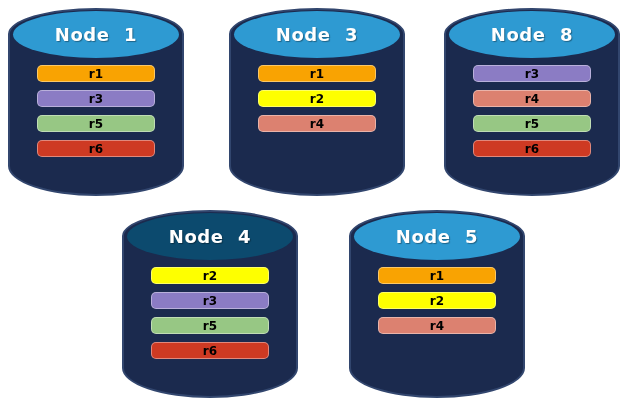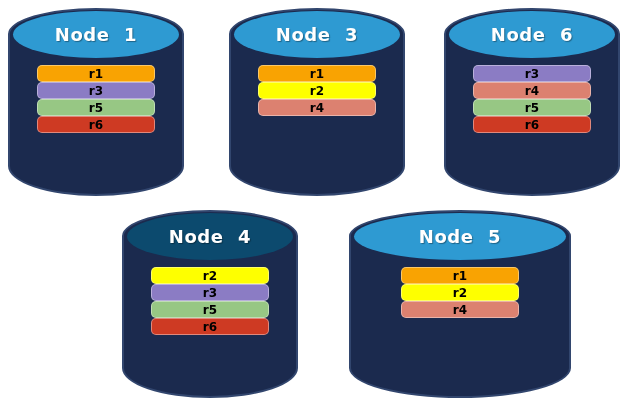--- a/index.html
+++ b/index.html
@@ -17,21 +17,21 @@
   }
   .node {
     position: absolute;
     width: 176px;
     height: 188px;
   }
   .node-pos-1 { left: 8px;   top: 8px; }
   .node-pos-2 { left: 229px; top: 8px; }
   .node-pos-3 { left: 444px; top: 8px; }
   .node-pos-4 { left: 122px; top: 210px; }
-  .node-pos-5 { left: 349px; top: 210px; padding-left: 46px; }
+  .node-pos-5 { left: 349px; top: 210px; }
 
   .cyl-body {
     position: absolute;
     inset: 0;
     background: #1b2a4e;
     border: 2px solid #32466e;
     border-radius: 50% / 26px 26px 30px 30px;
     box-sizing: border-box;
   }
   .cyl-top {
@@ -56,20 +56,21 @@
     white-space: nowrap;
   }
   .bars {
     position: absolute;
     top: 57px;
     left: 50%;
     transform: translateX(-50%);
     width: 118px;
     display: flex;
     flex-direction: column;
+    gap: 8px;
   }
   .bar {
     height: 17px;
     box-sizing: border-box;
     border: 1px solid rgba(255,255,255,0.40);
     border-radius: 5px;
     display: flex;
     align-items: center;
     justify-content: center;
     color: #000000;
@@ -101,21 +102,21 @@
     </div>
     <div class="bars">
         <div class="bar" style="background: rgb(249, 163, 2);">r1</div>
         <div class="bar" style="background: rgb(254, 255, 0);">r2</div>
         <div class="bar" style="background: rgb(220, 129, 112);">r4</div>
       </div>
   </div>
     <div class="node node-pos-3">
     <div class="cyl-body" style="background: rgb(27, 42, 78); border-color: rgb(50, 70, 110);"></div>
     <div class="cyl-top" style="background: rgb(46, 154, 210);">
-      <span class="node-label" style="color: rgb(255, 255, 255);">Node 6</span>
+      <span class="node-label" style="color: rgb(255, 255, 255);">Node 8</span>
     </div>
     <div class="bars">
         <div class="bar" style="background: rgb(139, 124, 196);">r3</div>
         <div class="bar" style="background: rgb(220, 129, 112);">r4</div>
         <div class="bar" style="background: rgb(151, 199, 132);">r5</div>
         <div class="bar" style="background: rgb(206, 58, 35);">r6</div>
       </div>
   </div>
     <div class="node node-pos-4">
     <div class="cyl-body" style="background: rgb(27, 42, 78); border-color: rgb(50, 70, 110);"></div>

